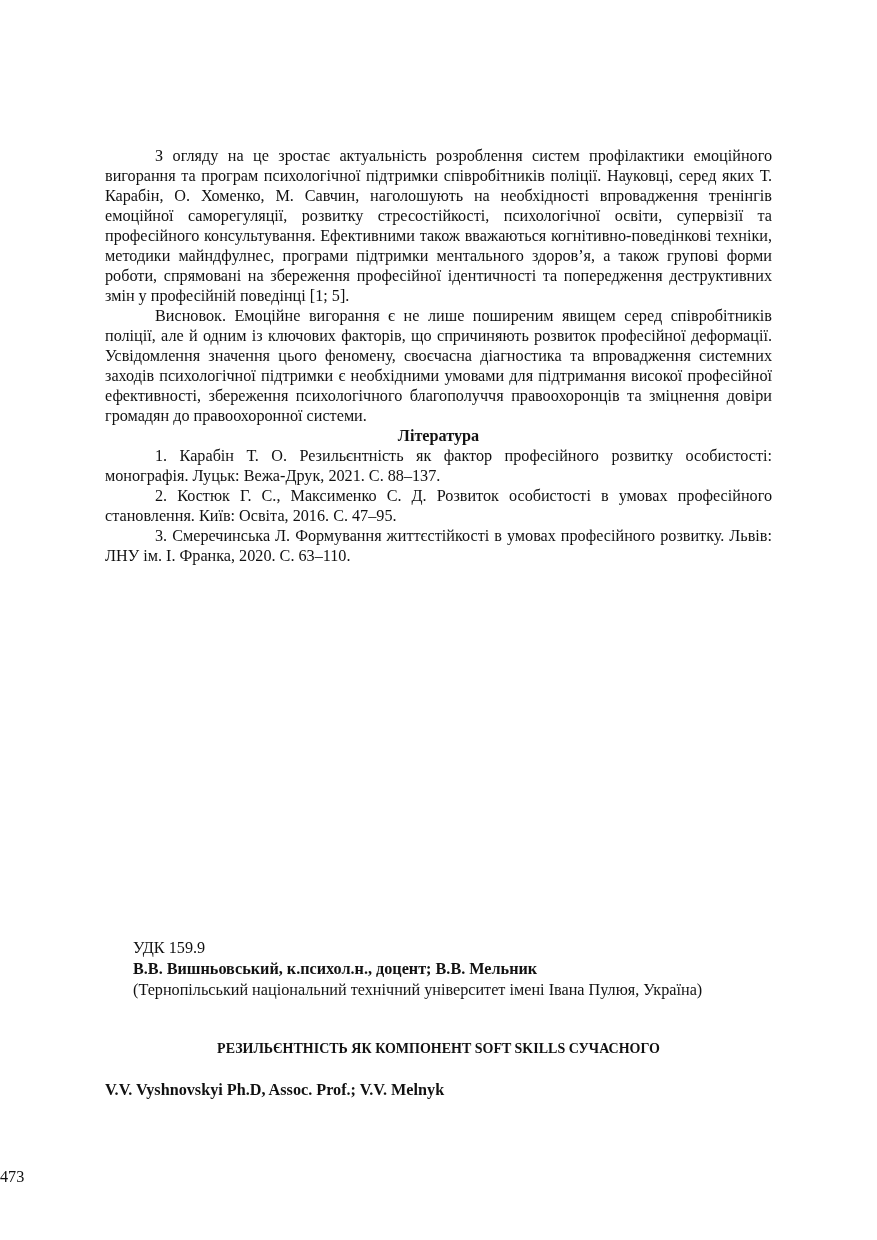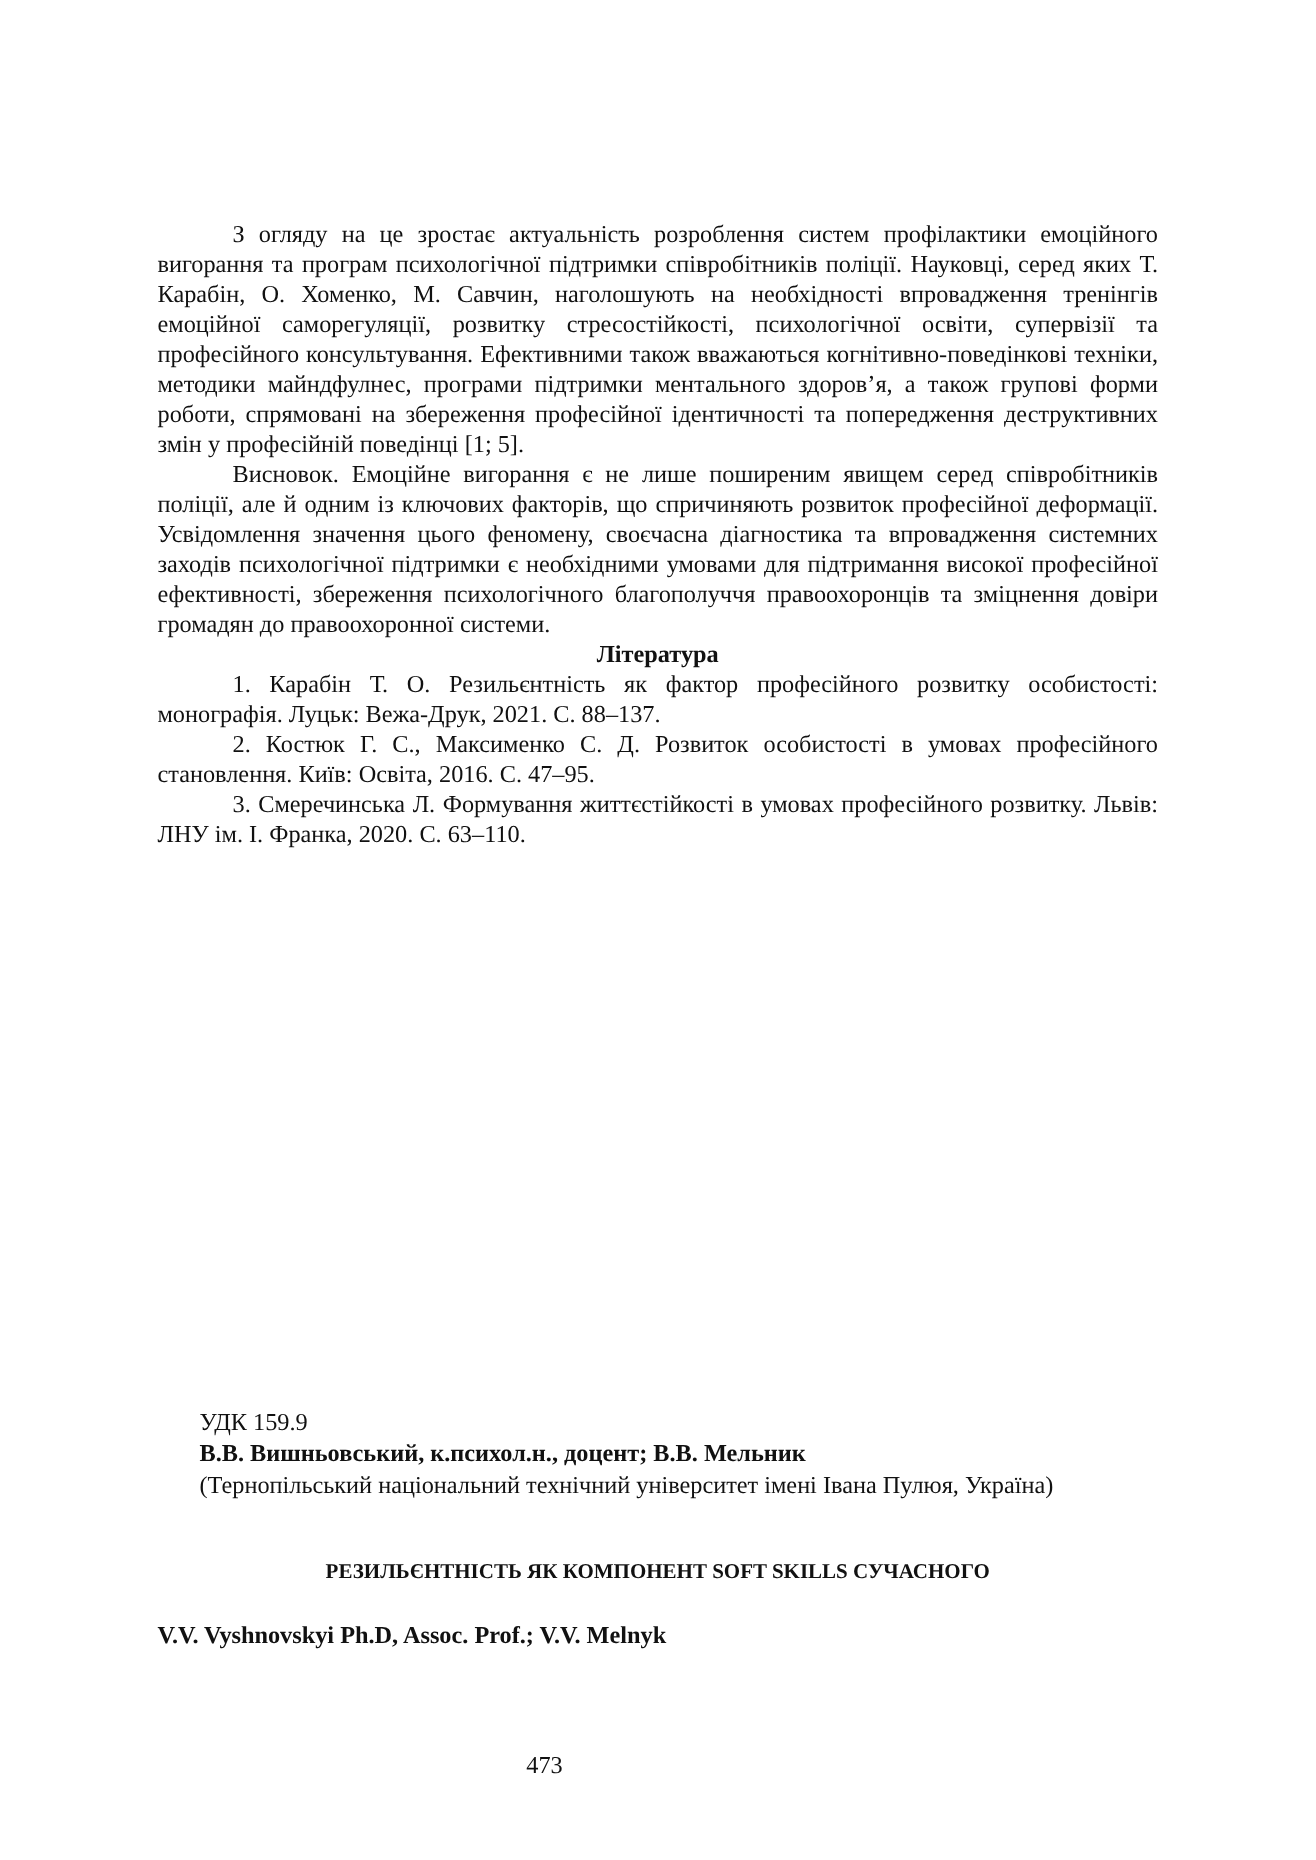--- a/index.html
+++ b/index.html
@@ -8,21 +8,21 @@
   .page { position: absolute; left: 105px; top: 106px; width: 667px; font-size: 16.2px; line-height: 20px; margin-top: 40px; }
   p { margin: 0; text-align: justify; text-align-last: left; }
   .indent { text-indent: 50px; }
   .center { text-align: center; text-align-last: center; }
   .bold { font-weight: bold; }
   .heading-lit { margin: 0; }
   .ref { text-indent: 50px; }
   .meta { position: absolute; left: 105px; width: 667px; font-size: 16.2px; line-height: 20px; margin-left: 28px; }
   .title-block { position: absolute; left: 105px; width: 667px; top: 1019px; font-size: 14px; line-height: 20px; font-weight: bold; text-align: center; margin-top: 20px; }
   .authors-en { position: absolute; left: 105px; top: 1081px; font-size: 16.2px; font-weight: bold; }
-  .page-number { position: absolute; left: 0; width: 726px; top: 1168px; text-align: center; font-size: 16.2px; }
+  .page-number { position: absolute; left: 0; width: 726px; top: 1168px; text-align: left; font-size: 16.2px; }
 </style>
 </head>
 <body>
 
 <div class="page">
   <p class="indent">З огляду на це зростає актуальність розроблення систем профілактики емоційного вигорання та програм психологічної підтримки співробітників поліції. Науковці, серед яких Т. Карабін, О. Хоменко, М. Савчин, наголошують на необхідності впровадження тренінгів емоційної саморегуляції, розвитку стресостійкості, психологічної освіти, супервізії та професійного консультування. Ефективними також вважаються когнітивно-поведінкові техніки, методики майндфулнес, програми підтримки ментального здоров’я, а також групові форми роботи, спрямовані на збереження професійної ідентичності та попередження деструктивних змін у професійній поведінці [1; 5].</p>
   <p class="indent">Висновок. Емоційне вигорання є не лише поширеним явищем серед співробітників поліції, але й одним із ключових факторів, що спричиняють розвиток професійної деформації. Усвідомлення значення цього феномену, своєчасна діагностика та впровадження системних заходів психологічної підтримки є необхідними умовами для підтримання високої професійної ефективності, збереження психологічного благополуччя правоохоронців та зміцнення довіри громадян до правоохоронної системи.</p>
   <p class="center bold heading-lit">Література</p>
   <p class="ref">1. Карабін Т. О. Резильєнтність як фактор професійного розвитку особистості: монографія. Луцьк: Вежа-Друк, 2021. С. 88–137.</p>
   <p class="ref">2. Костюк Г. С., Максименко С. Д. Розвиток особистості в умовах професійного становлення. Київ: Освіта, 2016. С. 47–95.</p>

